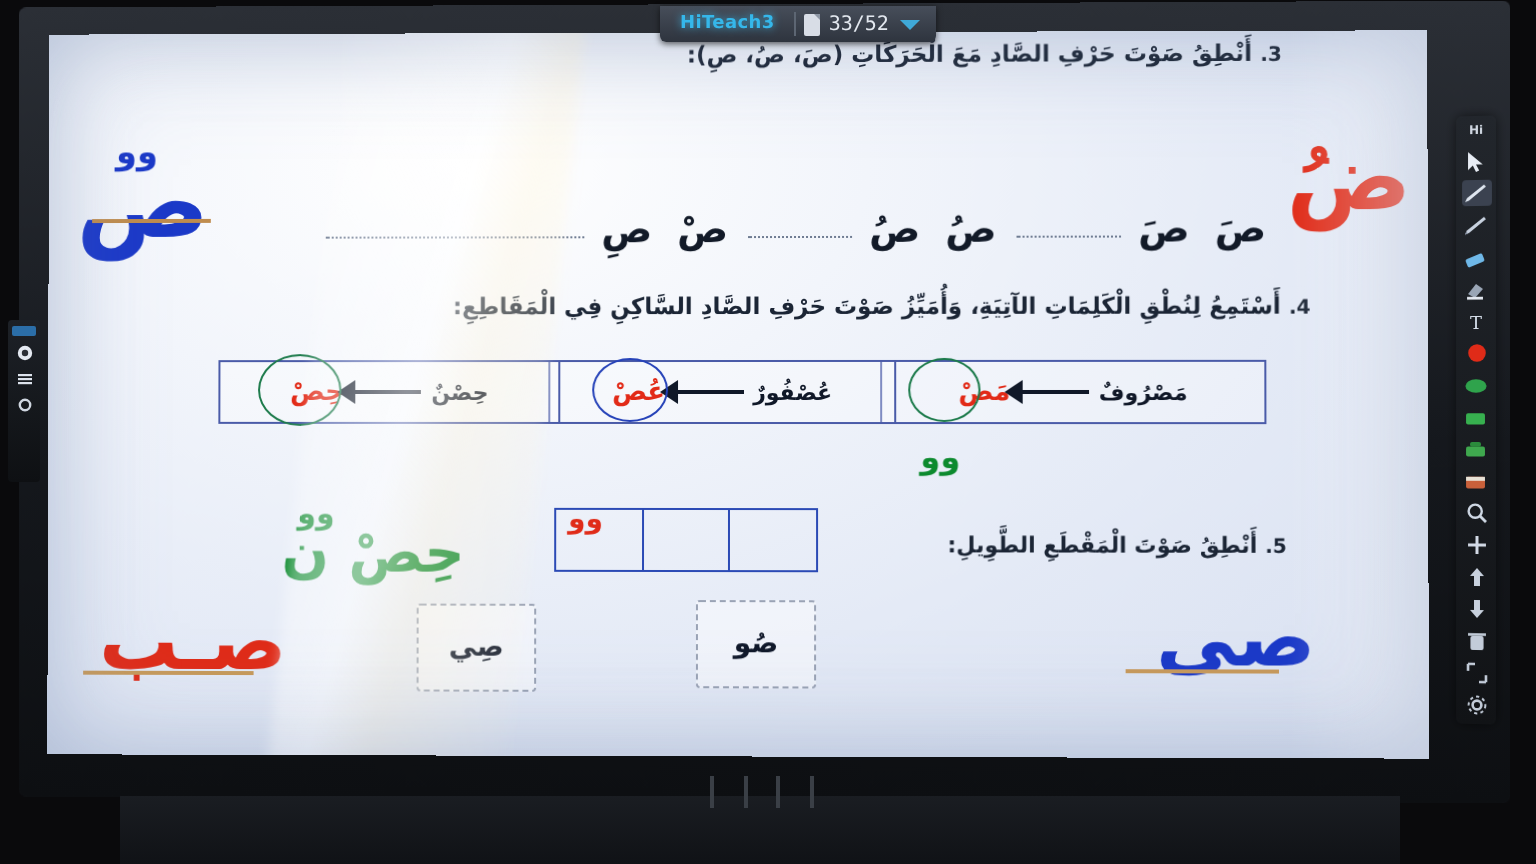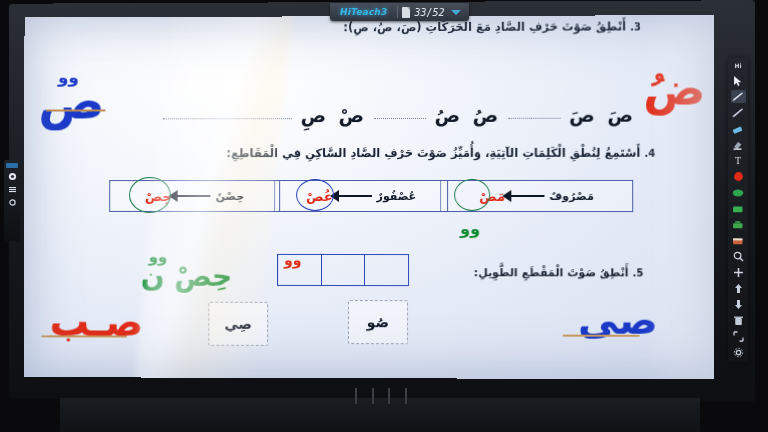--- a/index.html
+++ b/index.html
@@ -46,21 +46,20 @@
   #vignette{position:absolute;inset:0;box-shadow:inset 0 0 60px rgba(120,140,180,.30);pointer-events:none;}
 
   
   #top-toolbar{
     position:absolute;left:330px;top:3px;height:18px;
     display:flex;align-items:center;
     background:linear-gradient(180deg,#474e5a 0%,#2e343e 100%);
     border-radius:0 0 3px 3px;padding:0 4px;gap:4px;
     box-shadow:0 1px 3px rgba(0,0,0,.6);
     z-index:40;
-    font-style:italic;
   }
   .tb-logo{
     font-size:9px;font-weight:bold;color:#35b7ea;letter-spacing:.2px;
     padding:0 6px;text-shadow:0 0 4px rgba(60,190,240,.8);
   }
   .tb-sep{width:1px;height:12px;background:#5d6673;}
   .tb-page-icon{
     width:8px;height:11px;background:#d8dde6;border-radius:1px;position:relative;
   }
   .tb-page-icon:after{

